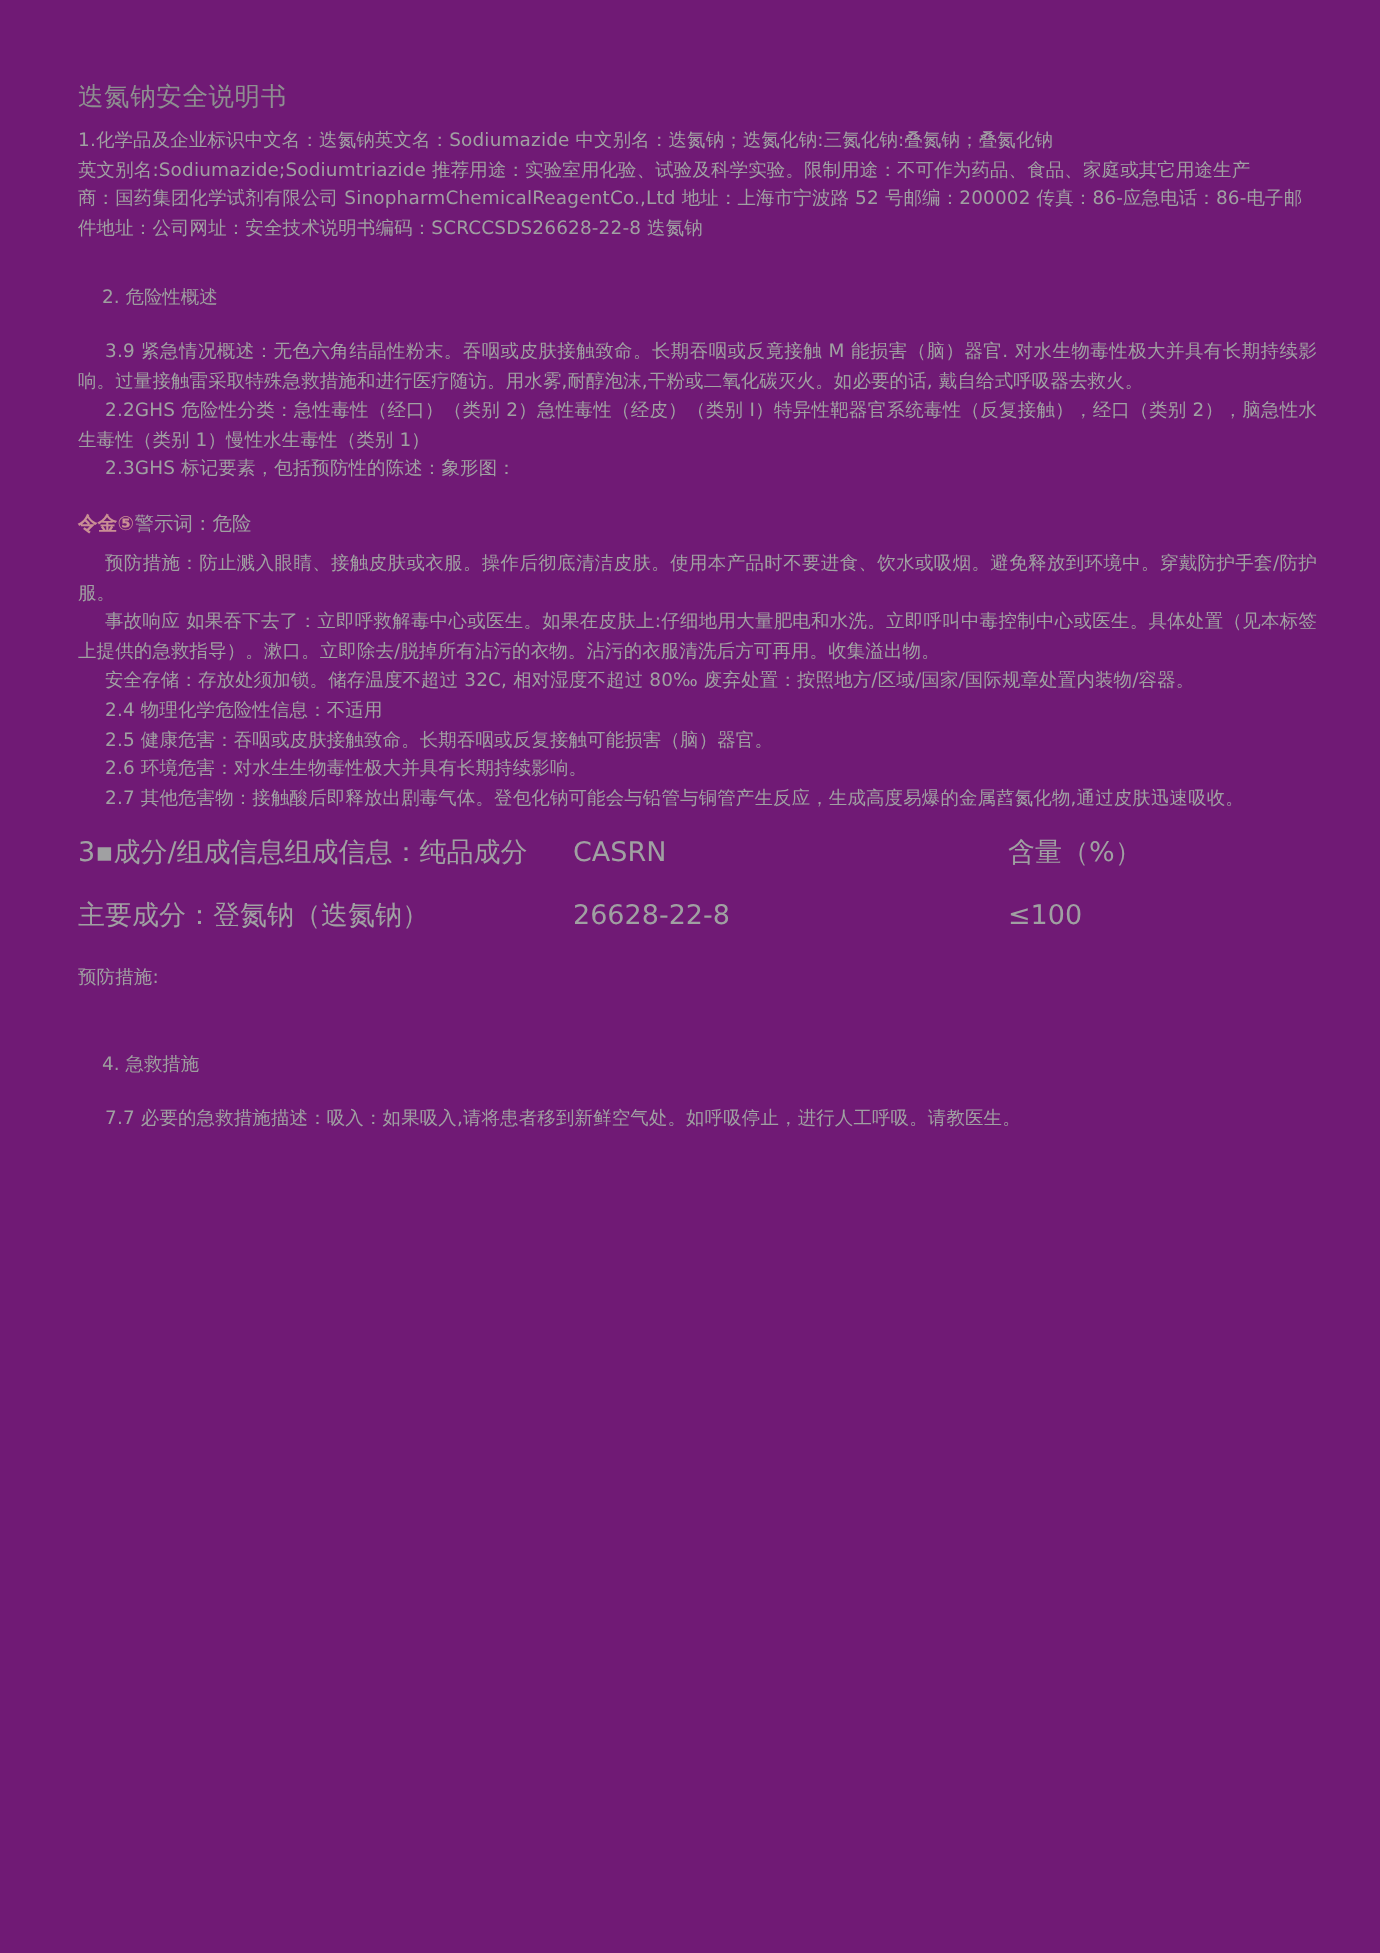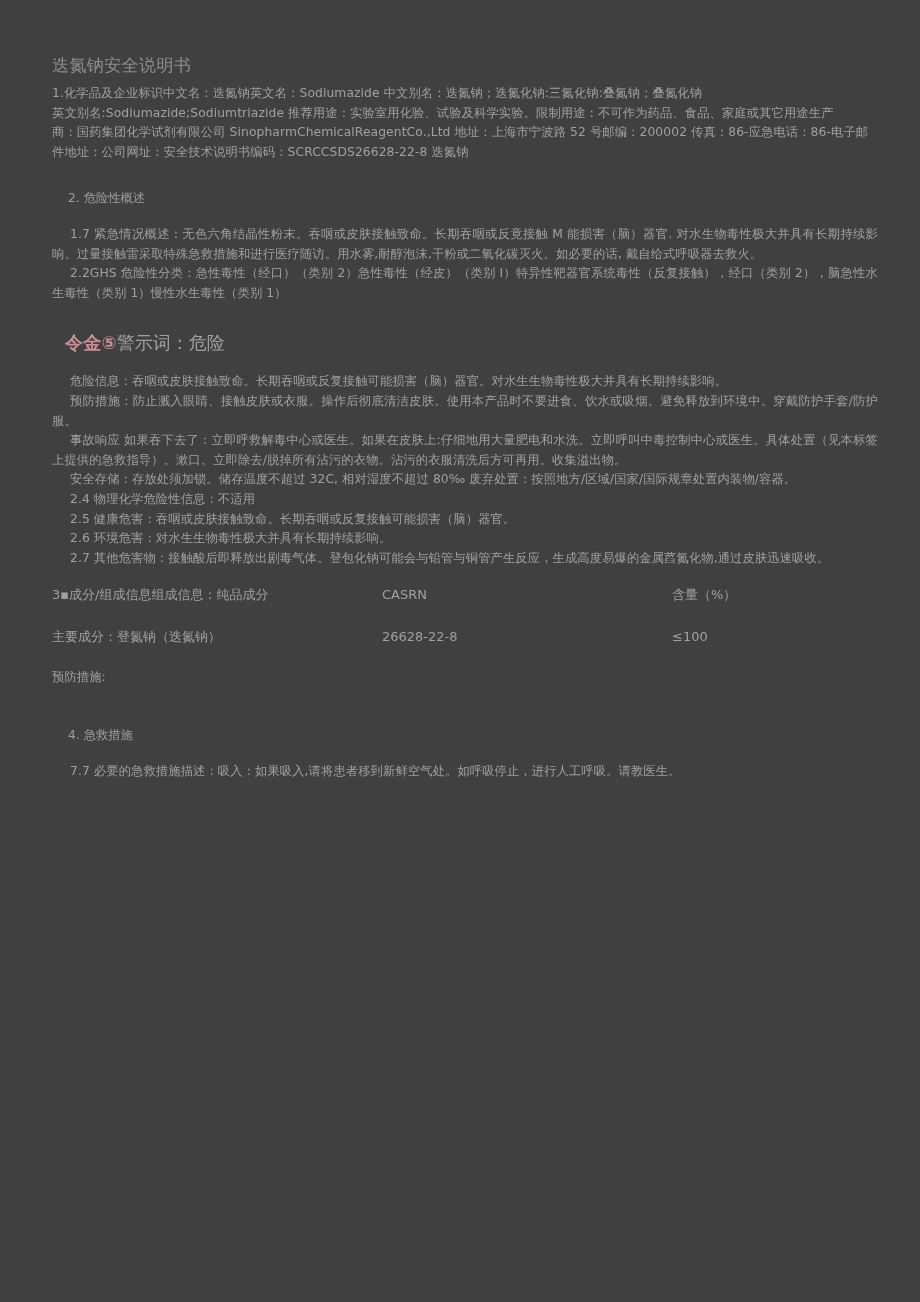--- a/index.html
+++ b/index.html
@@ -11,21 +11,21 @@
     width: 920px;
     height: 1302px;
     font-family: "DejaVu Sans", "Liberation Sans", sans-serif;
     color: #9a9a9a;
     -webkit-font-smoothing: antialiased;
   }
   .page {
     position: relative;
     width: 920px;
     height: 1302px;
-    background: #404040;
+    background: #701a75;
     box-sizing: border-box;
     padding: 52px 42px 0 52px;
   }
   .doc-title {
     font-size: 17px;
     line-height: 26px;
     color: #8e8e90;
     font-weight: 400;
     margin: 0 0 6px 0;
     letter-spacing: 0.4px;
@@ -48,35 +48,35 @@
   .gap-lg { height: 17px; }
   .gap-xl { height: 22px; }
 
   .sec-head {
     font-size: 12.3px;
     line-height: 19.6px;
     color: #9e9e9f;
     margin: 16px;
   }
   .warnline {
-    font-size: 18px;
+    font-size: 13px;
     line-height: 20px;
-    margin: 13px;
+    margin: 0;
     color: #a0a0a2;
   }
   .warn-mark {
     color: #c98f94;
     font-weight: 600;
     letter-spacing: 0.2px;
   }
   
   .comp-table {
     width: 100%;
     border-collapse: collapse;
-    font-size: 13px;
+    font-size: 18px;
     line-height: 19.6px;
     color: #a0a0a2;
   }
   .comp-table td {
     padding: 0 0 22px 0;
     vertical-align: top;
     text-align: left;
   }
   .col-name  { width: 330px; }
   .col-cas   { width: 290px; }
@@ -93,30 +93,30 @@
     <p class="para">1.化学品及企业标识中文名：迭氮钠英文名：Sodiumazide 中文别名：迭氮钠；迭氮化钠:三氮化钠:叠氮钠；叠氮化钠</p>
     <p class="para">英文别名:Sodiumazide;Sodiumtriazide 推荐用途：实验室用化验、试验及科学实验。限制用途：不可作为药品、食品、家庭或其它用途生产</p>
     <p class="para">商：国药集团化学试剂有限公司 SinopharmChemicalReagentCo.,Ltd 地址：上海市宁波路 52 号邮编：200002 传真：86-应急电话：86-电子邮</p>
     <p class="para">件地址：公司网址：安全技术说明书编码：SCRCCSDS26628-22-8 迭氮钠</p>
   </div>
 
   <div class="gap-md"></div>
 
   <div>
     <p class="sec-head">2. 危险性概述</p>
-    <p class="para indent">1.7 紧急情况概述：无色六角结晶性粉末。吞咽或皮肤接触致命。长期吞咽或反竟接触 M 能损害（脑）器官. 对水生物毒性极大并具有长期持续影响。过量接触雷采取特殊急救措施和进行医疗随访。用水雾,耐醇泡沫,干粉或二氧化碳灭火。如必要的话, 戴自给式呼吸器去救火。</p>
+    <p class="para indent">3.9 紧急情况概述：无色六角结晶性粉末。吞咽或皮肤接触致命。长期吞咽或反竟接触 M 能损害（脑）器官. 对水生物毒性极大并具有长期持续影响。过量接触雷采取特殊急救措施和进行医疗随访。用水雾,耐醇泡沫,干粉或二氧化碳灭火。如必要的话, 戴自给式呼吸器去救火。</p>
     <p class="para indent">2.2GHS 危险性分类：急性毒性（经口）（类别 2）急性毒性（经皮）（类别 I）特异性靶器官系统毒性（反复接触），经口（类别 2），脑急性水生毒性（类别 1）慢性水生毒性（类别 1）</p>
+    <p class="para indent">2.3GHS 标记要素，包括预防性的陈述：象形图：</p>
 
     <div class="gap-lg"></div>
 
     <p class="warnline"><span class="warn-mark">令金⑤</span><span>警示词：危险</span></p>
 
     <div class="gap-sm"></div>
 
-    <p class="para indent">危险信息：吞咽或皮肤接触致命。长期吞咽或反复接触可能损害（脑）器官。对水生生物毒性极大并具有长期持续影响。</p>
     <p class="para indent">预防措施：防止溅入眼睛、接触皮肤或衣服。操作后彻底清洁皮肤。使用本产品时不要进食、饮水或吸烟。避免释放到环境中。穿戴防护手套/防护服。</p>
     <p class="para indent">事故响应 如果吞下去了：立即呼救解毒中心或医生。如果在皮肤上:仔细地用大量肥电和水洗。立即呼叫中毒控制中心或医生。具体处置（见本标签上提供的急救指导）。漱口。立即除去/脱掉所有沾污的衣物。沾污的衣服清洗后方可再用。收集溢出物。</p>
     <p class="para indent">安全存储：存放处须加锁。储存温度不超过 32C, 相对湿度不超过 80‰ 废弃处置：按照地方/区域/国家/国际规章处置内装物/容器。</p>
     <p class="para indent">2.4 物理化学危险性信息：不适用</p>
     <p class="para indent">2.5 健康危害：吞咽或皮肤接触致命。长期吞咽或反复接触可能损害（脑）器官。</p>
     <p class="para indent">2.6 环境危害：对水生生物毒性极大并具有长期持续影响。</p>
     <p class="para indent">2.7 其他危害物：接触酸后即释放出剧毒气体。登包化钠可能会与铅管与铜管产生反应，生成高度易爆的金属蓞氮化物,通过皮肤迅速吸收。</p>
   </div>
 
   <div class="gap-lg"></div>

